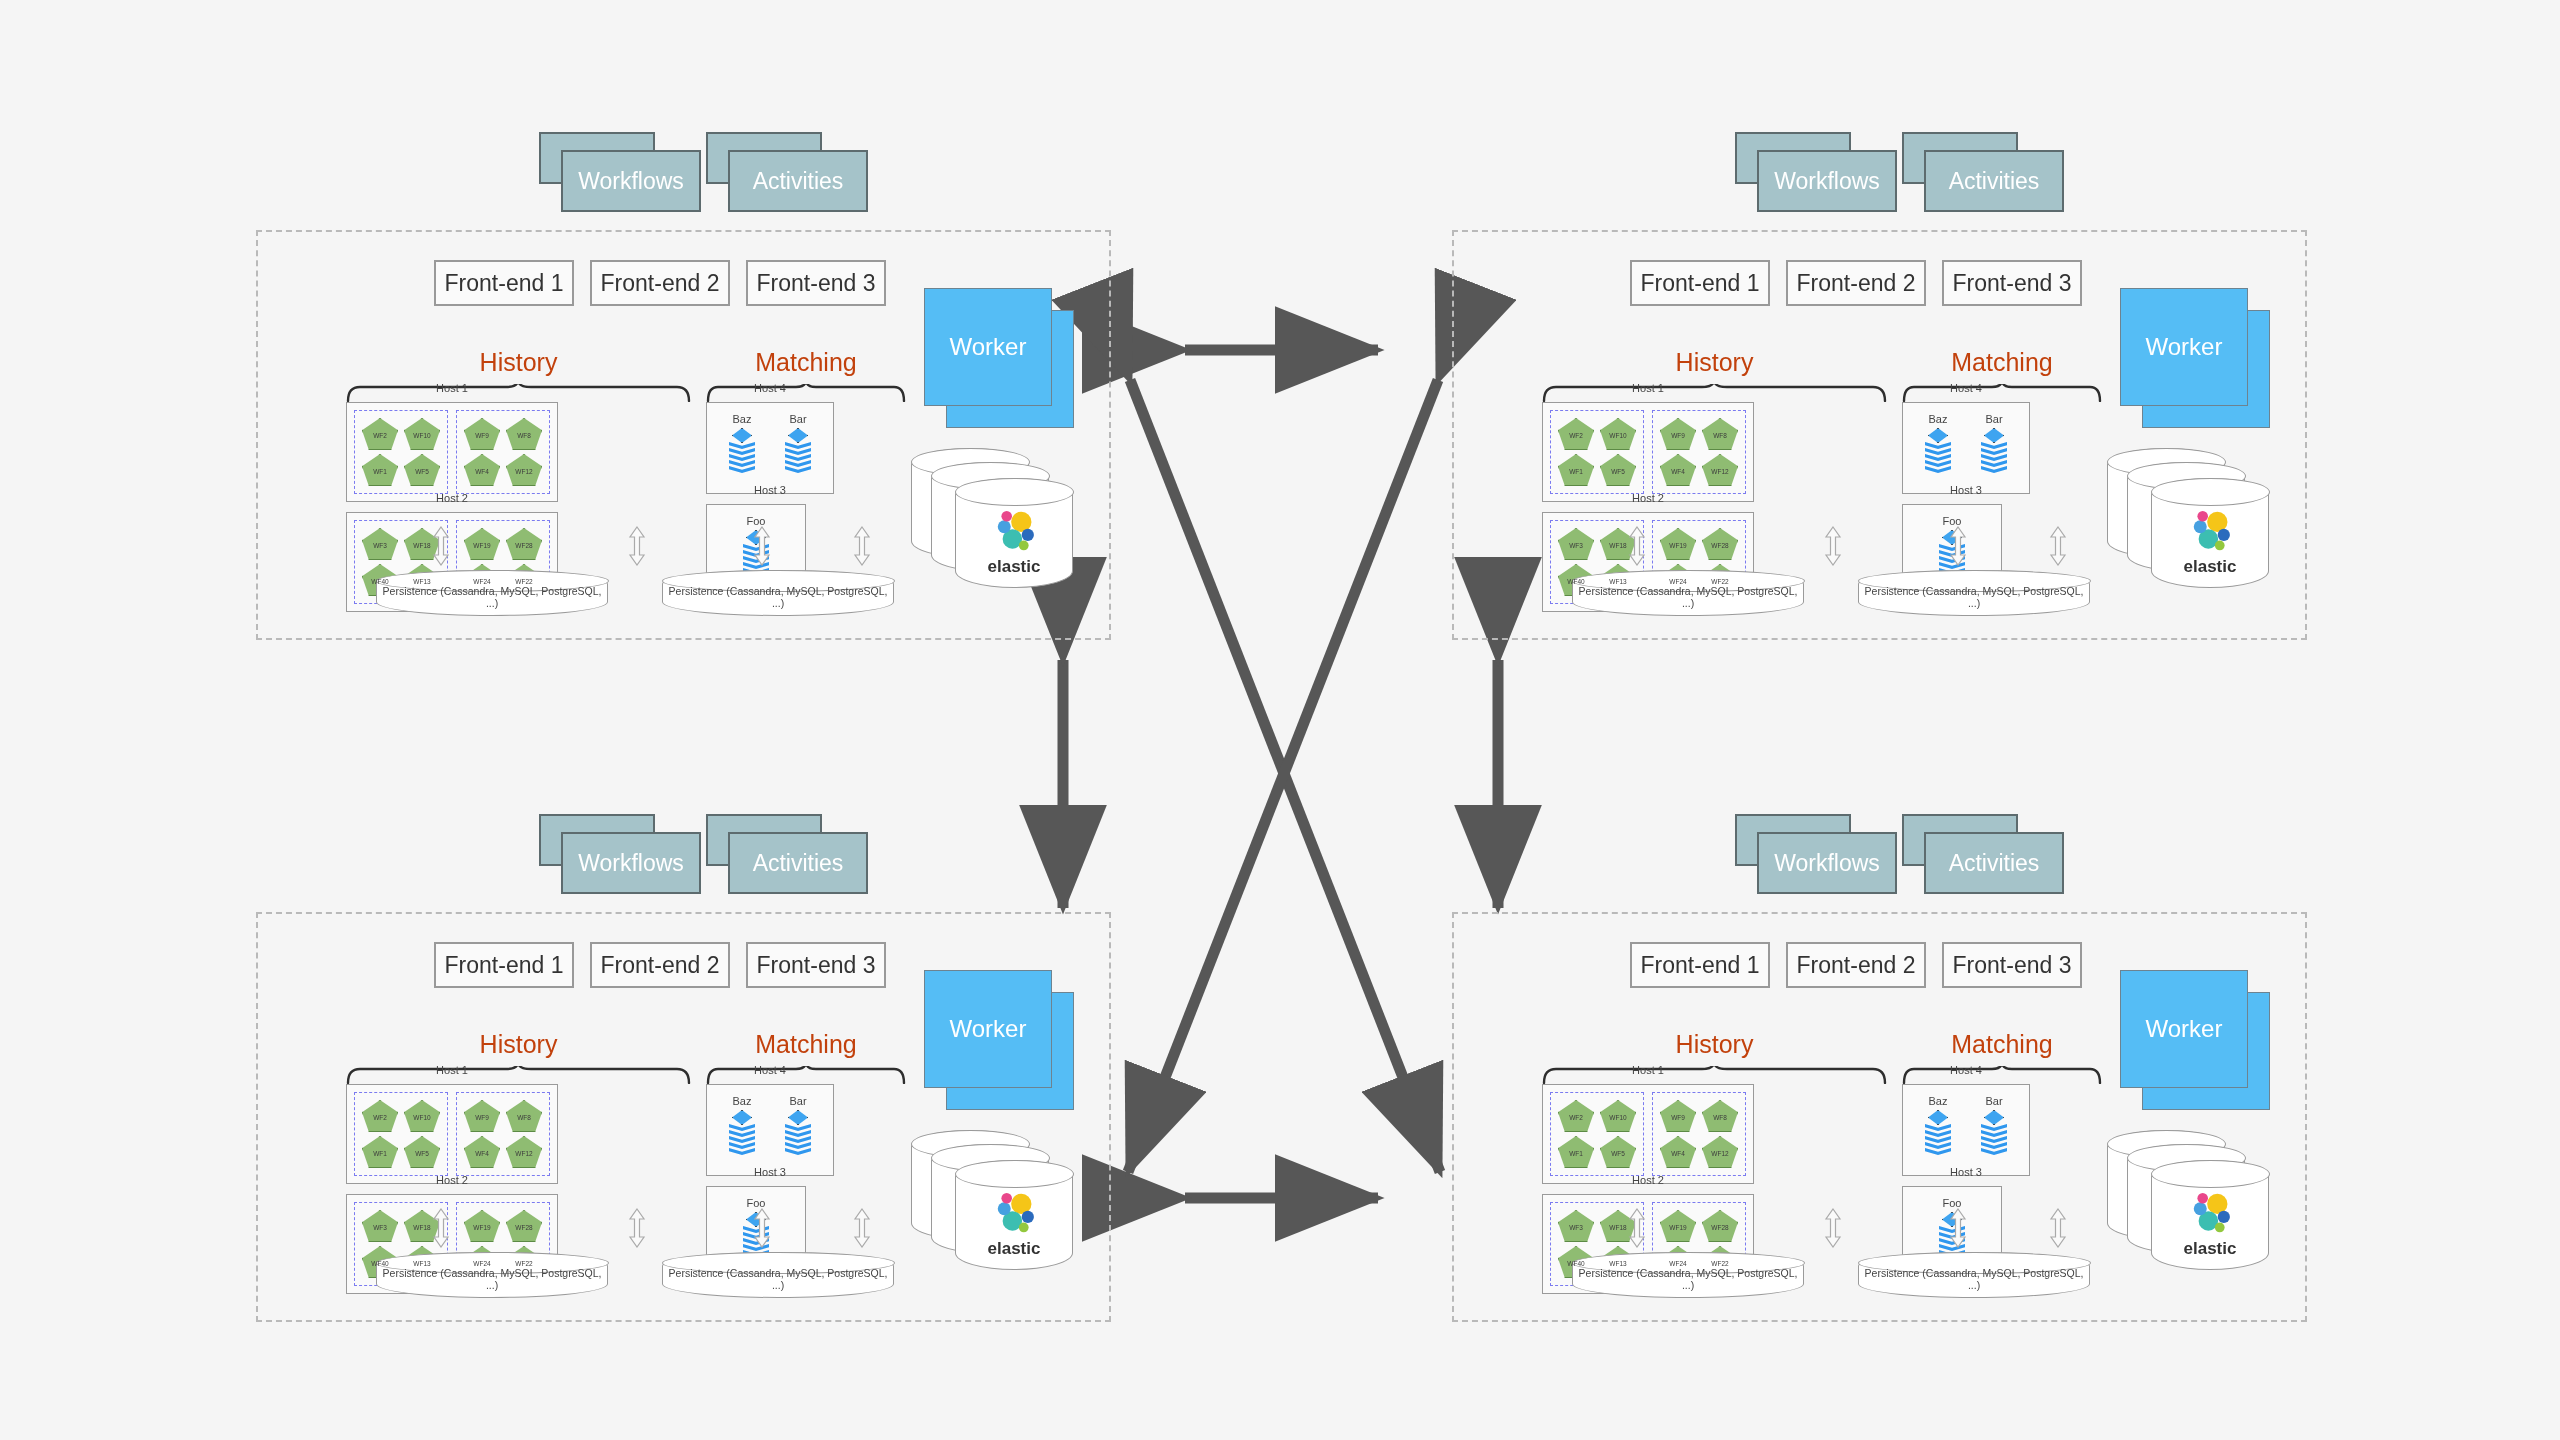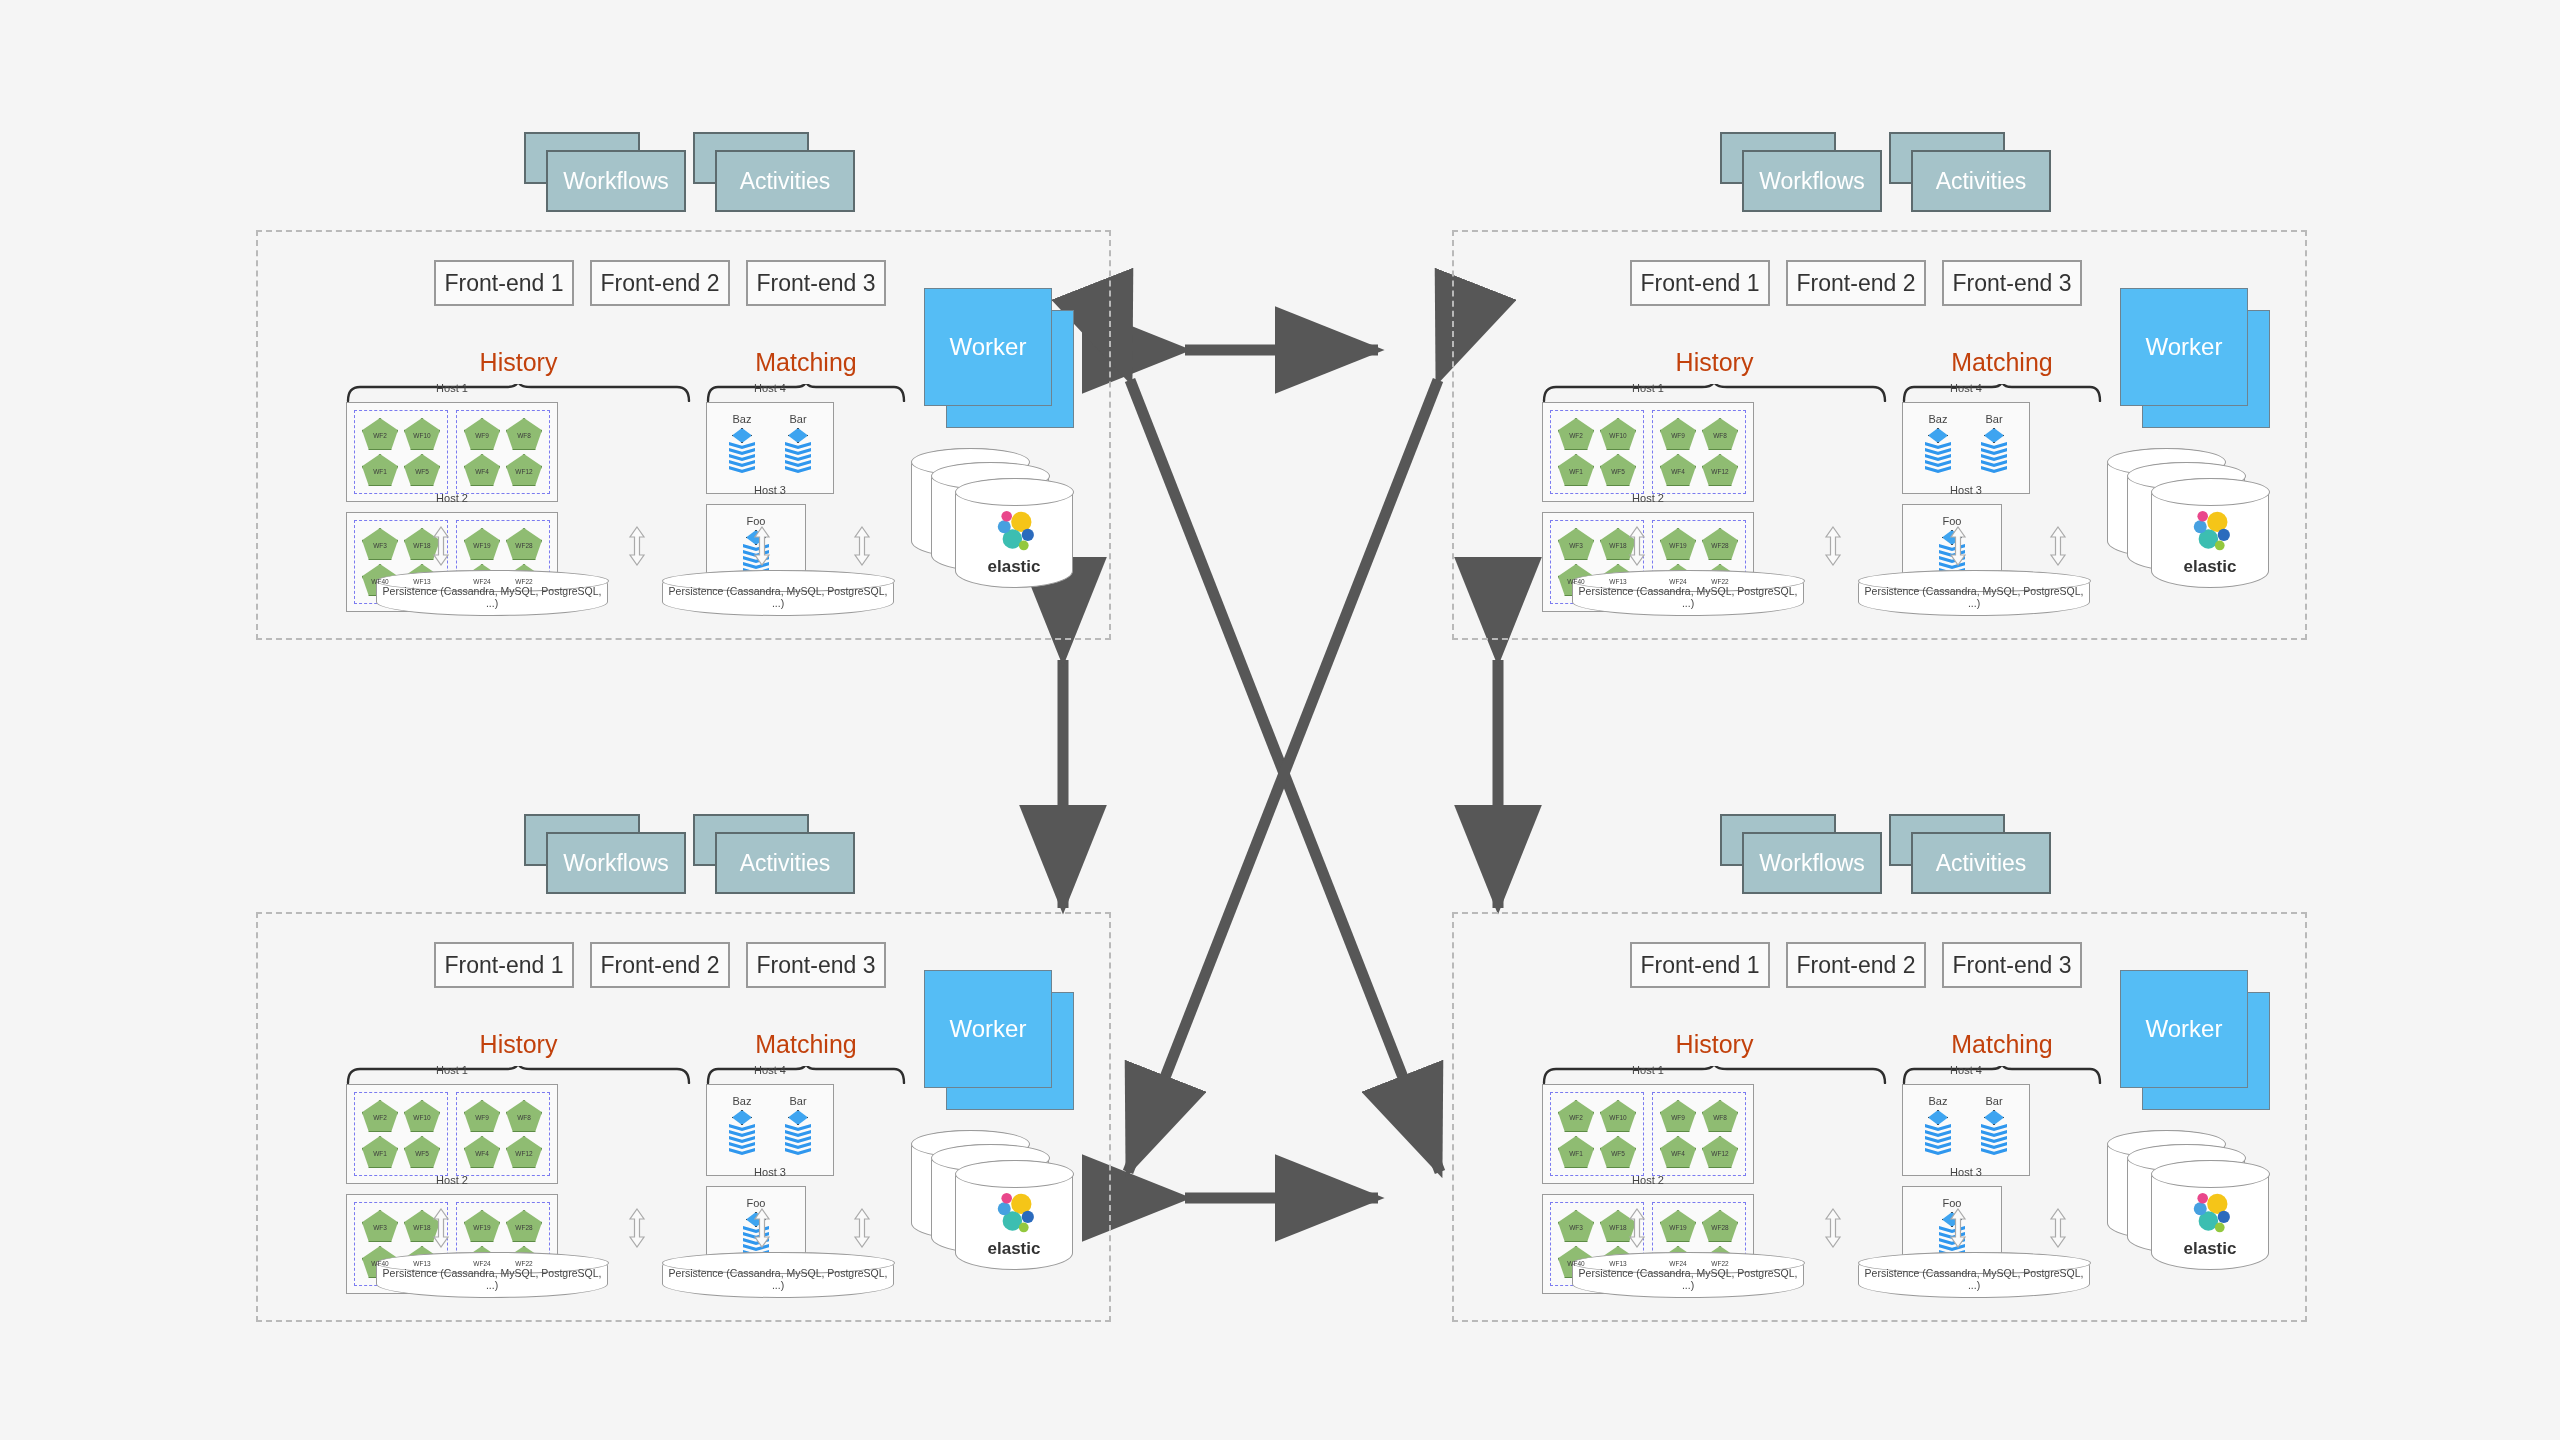--- a/index.html
+++ b/index.html
@@ -32,22 +32,22 @@
   .sdk-stack .back {
     position: absolute; left: 0; top: 0; width: 116px; height: 52px;
     background: #a5c3c9; border: 2px solid #5d6b6e;
   }
   .sdk-stack .front {
     position: absolute; left: 22px; top: 18px; width: 140px; height: 62px;
     background: #a5c3c9; border: 2px solid #5d6b6e;
     display: flex; align-items: center; justify-content: center;
     color: #ffffff; font-size: 23px;
   }
-  .sdk-wf { left: 0px; top: 0px; }
-  .sdk-act { left: 169px; top: 0px; }
+  .sdk-wf { left: 15px; top: 0px; }
+  .sdk-act { left: 182px; top: 0px; }
 
   
   .fe-row { position: absolute; top: 30px; left: 178px; display: flex; gap: 16px; }
   .fe-box {
     width: 140px; height: 46px;
     border: 2px solid #999; background: #fafafa;
     display: flex; align-items: center; justify-content: center;
     font-size: 23px; color: #333;
   }
 

